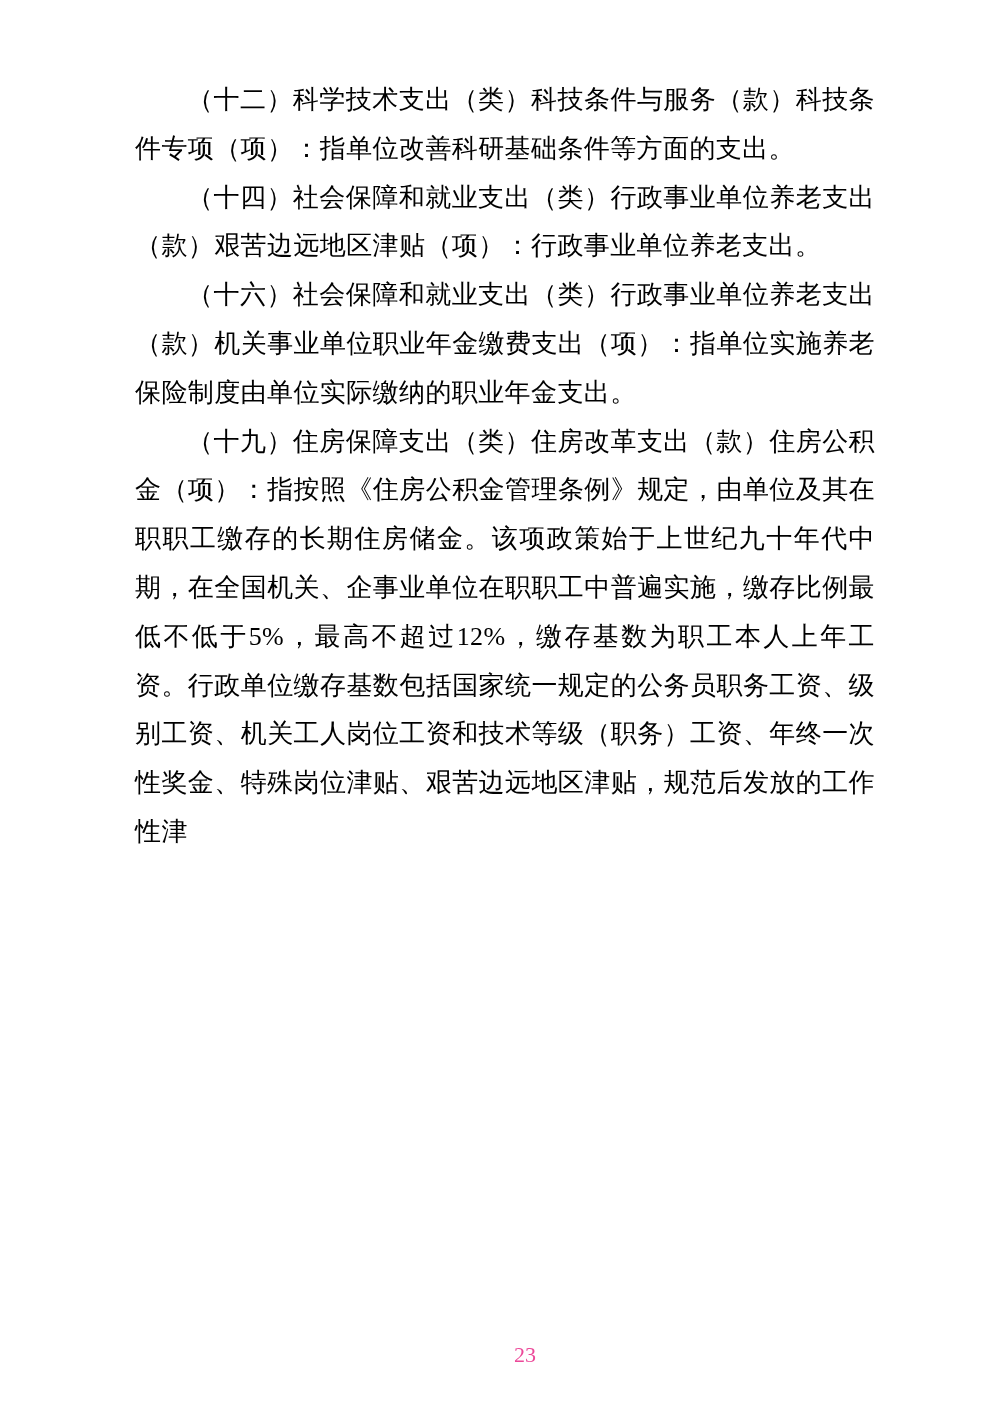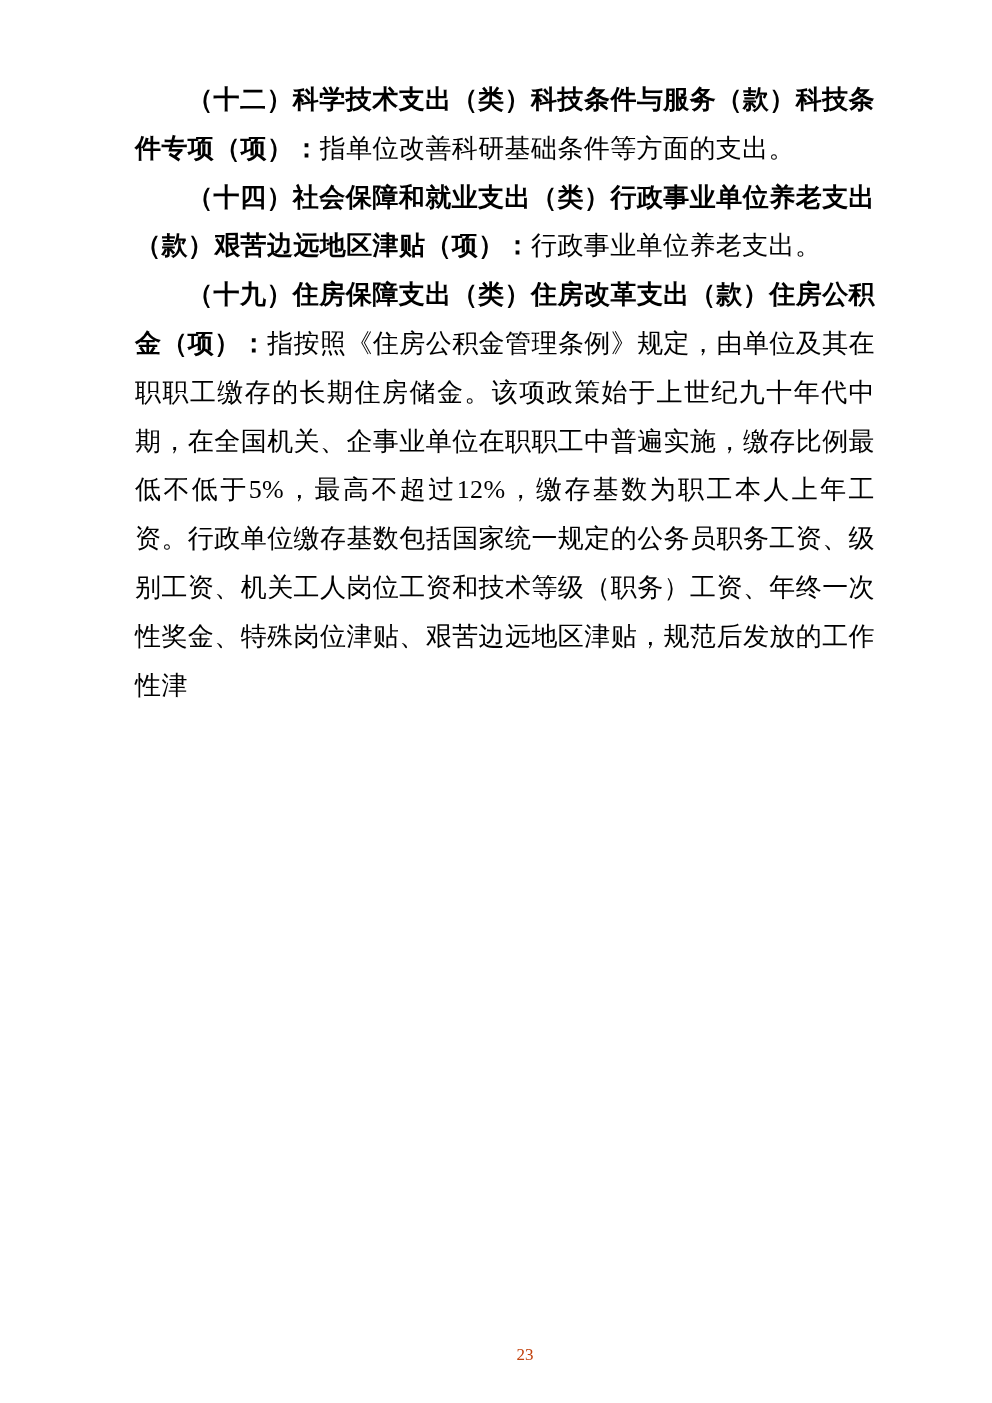--- a/index.html
+++ b/index.html
@@ -27,52 +27,53 @@
     padding: 0;
     font-size: 26px;
     line-height: 48.8px;
     letter-spacing: 0.4px;
     text-align: justify;
     text-justify: inter-character;
     text-indent: 2em;
     word-break: break-all;
   }
   .clause-heading {
-    font-weight: 700;
+    font-weight: 400;
   }
   .clause-body {
     font-weight: 400;
   }
   .footer {
     position: absolute;
     left: 0;
     right: 0;
     top: 1344px;
     text-align: center;
   }
   .pagenum {
     display: inline-block;
-    font-size: 17px;
+    font-size: 22px;
     line-height: 22px;
     padding-left: 58px; 
-    color: #c2410c;
+    color: #ec4899;
   }
 </style>
 </head>
 <body>
 
 <div class="page">
   <main class="content">
 
     <p class="para"><span class="clause-heading">（十二）科学技术支出（类）科技条件与服务（款）科技条件专项（项）：</span><span class="clause-body">指单位改善科研基础条件等方面的支出。</span></p>
 
 
     <p class="para"><span class="clause-heading">（十四）社会保障和就业支出（类）行政事业单位养老支出（款）艰苦边远地区津贴（项）：</span><span class="clause-body">行政事业单位养老支出。</span></p>
 
 
+    <p class="para"><span class="clause-heading">（十六）社会保障和就业支出（类）行政事业单位养老支出（款）机关事业单位职业年金缴费支出（项）：</span><span class="clause-body">指单位实施养老保险制度由单位实际缴纳的职业年金支出。</span></p>
 
 
 
     <p class="para"><span class="clause-heading">（十九）住房保障支出（类）住房改革支出（款）住房公积金（项）：</span><span class="clause-body">指按照《住房公积金管理条例》规定，由单位及其在职职工缴存的长期住房储金。该项政策始于上世纪九十年代中期，在全国机关、企事业单位在职职工中普遍实施，缴存比例最低不低于5%，最高不超过12%，缴存基数为职工本人上年工资。行政单位缴存基数包括国家统一规定的公务员职务工资、级别工资、机关工人岗位工资和技术等级（职务）工资、年终一次性奖金、特殊岗位津贴、艰苦边远地区津贴，规范后发放的工作性津</span></p>
 
   </main>
 
   <footer class="footer">
     <span class="pagenum">23</span>
   </footer>

